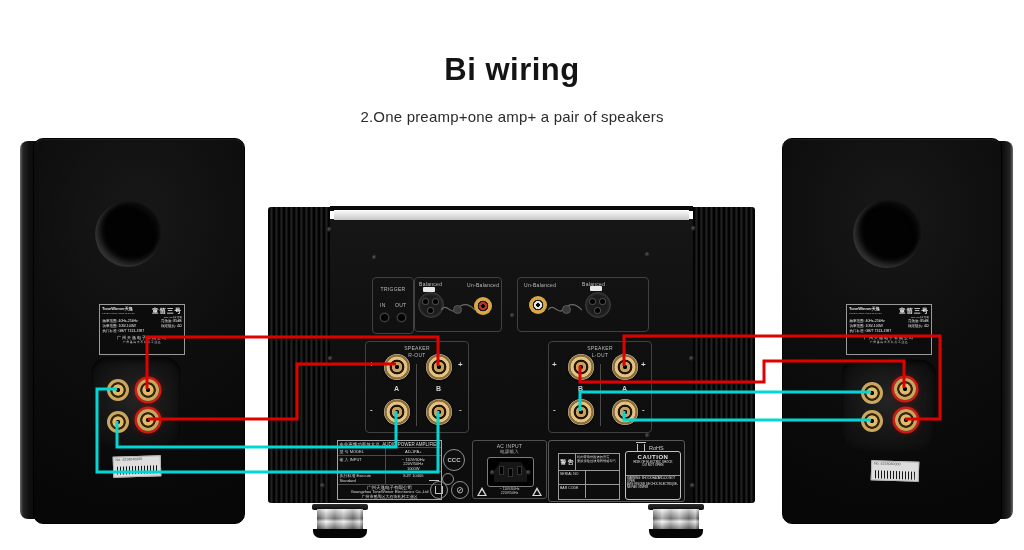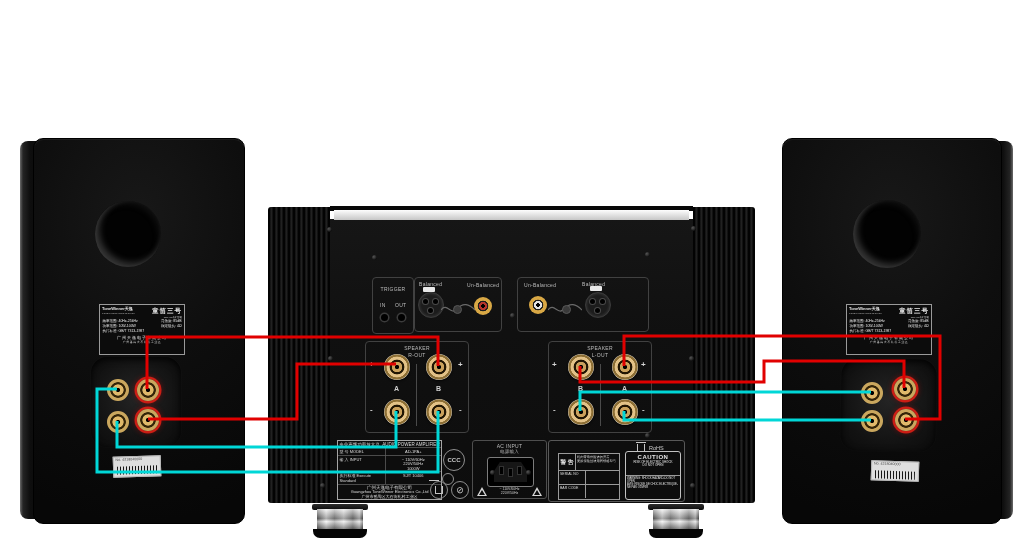--- a/index.html
+++ b/index.html
@@ -106,20 +106,22 @@
         background:linear-gradient(180deg,rgba(255,255,255,.55),rgba(0,0,0,.28) 45%,rgba(255,255,255,.4) 60%,rgba(0,0,0,.45)),
                    linear-gradient(90deg,#6e6e6e,#f2f2f2 20%,#9c9c9c 38%,#e9e9e9 58%,#8a8a8a 78%,#dedede 92%,#5c5c5c);}
   .foot .base{position:absolute;left:1px;right:1px;bottom:0;height:9px;background:#050505;border-radius:0 0 7px 7px;}
   #wires{position:absolute;left:0;top:0;z-index:60;pointer-events:none;}
 </style>
 </head>
 <body>
 
 <div class="stage">
 
+  <div class="title">Bi wiring</div>
+  <div class="subtitle">2.One preamp+one amp+ a pair of speakers</div>
 
   <div class="abs" style="left:20px;top:138px;width:223px;height:384px;">
     <div class="spk-side-l" style="left:0;top:3px;width:22px;height:378px;"></div>
     <div class="spk-face" style="left:13px;top:0;width:210px;height:384px;">
       <div class="port" style="left:61px;top:62px;width:66px;height:66px;"></div>
       <div class="speclabel" style="left:65px;top:165px;">
         <div class="scale50">
           <div class="sl-row1">
             <div class="sl-brand"><span>ToneWinner天逸</span><span class="sl-brandsub">TONEWINNER ELECTRONICS</span></div>
             <div>

